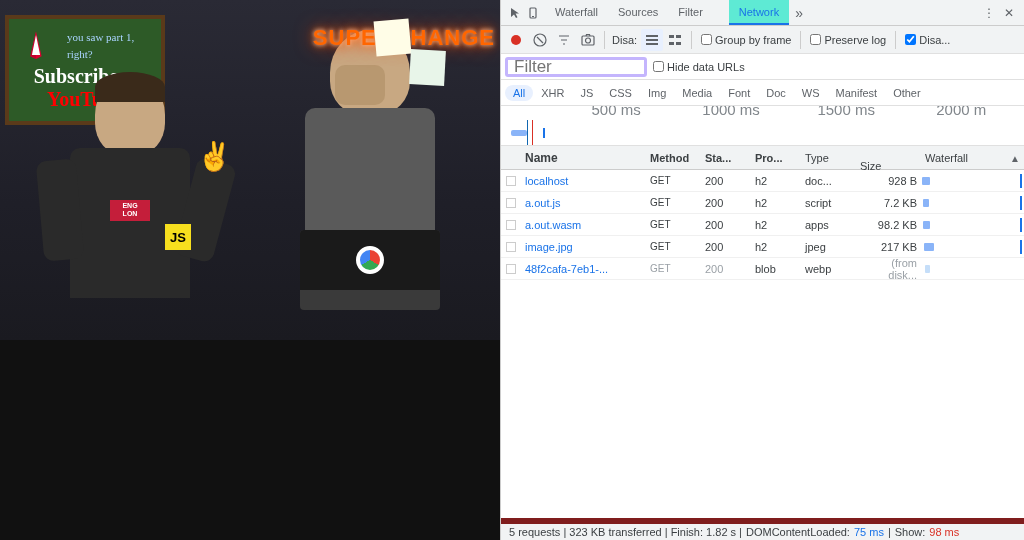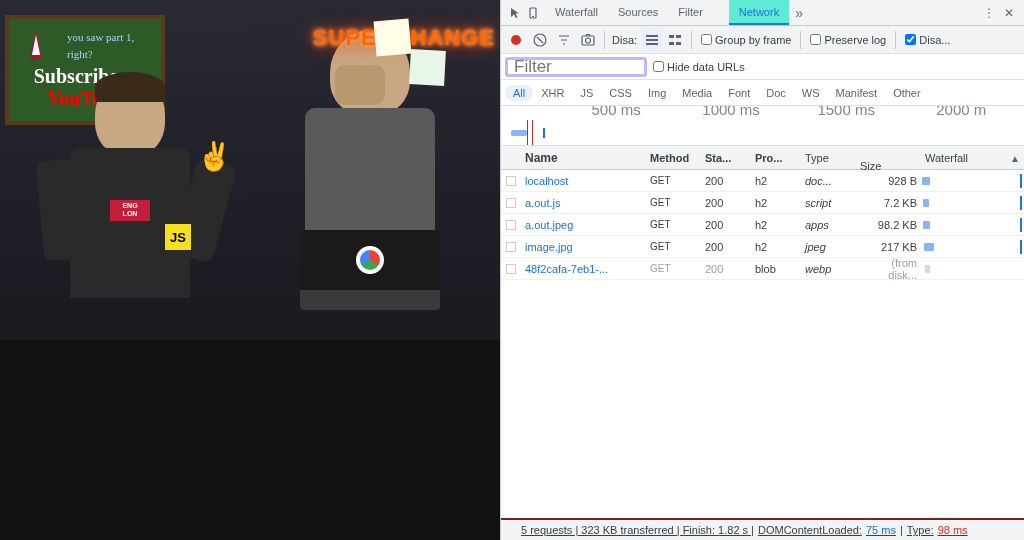--- a/index.html
+++ b/index.html
@@ -282,45 +282,44 @@
     .row-checkbox { width: 20px; flex-shrink: 0; display: flex; align-items: center; justify-content: center; }
     .row-checkbox-box {
       width: 10px; height: 10px;
       border: 1px solid #ccc;
       background: #fff;
     }
     .row-name { width: 125px; flex-shrink: 0; padding: 0 4px; font-size: 11px; color: #1a73e8; overflow: hidden; text-overflow: ellipsis; white-space: nowrap; }
     .row-method { width: 55px; flex-shrink: 0; padding: 0 4px; font-size: 10px; color: #3c4043; }
     .row-status { width: 50px; flex-shrink: 0; padding: 0 4px; font-size: 11px; color: #3c4043; }
     .row-protocol { width: 50px; flex-shrink: 0; padding: 0 4px; font-size: 11px; color: #3c4043; }
-    .row-type { width: 55px; flex-shrink: 0; padding: 0 4px; font-size: 11px; color: #3c4043; font-style: italic; }
+    .row-type { width: 55px; flex-shrink: 0; padding: 0 4px; font-size: 11px; color: #3c4043; }
     .row-size { width: 65px; flex-shrink: 0; padding: 0 4px; font-size: 11px; color: #3c4043; text-align: right; }
     .row-waterfall { flex: 1; padding: 0 4px; position: relative; height: 22px; }
     .waterfall-bar {
       position: absolute;
       height: 8px;
       top: 50%;
       transform: translateY(-50%);
       border-radius: 1px;
     }
     .wf-blue { background: #8ab4f8; }
     .wf-light { background: #c5def9; }
 
     
     .status-bar {
       height: 22px;
       background: #f1f3f4;
-      border-top: 2px solid #7f1d1d;
-      display: flex;
-      align-items: center;
-      padding: 0 20px;
+      border-top: 6px solid #7f1d1d;
+      display: flex;
+      align-items: center;
+      padding: 0 8px;
       font-size: 11px;
       color: #3c4043;
       gap: 4px;
-      text-decoration: underline;
     }
     .status-link { color: #1a73e8; cursor: pointer; }
     .status-link.red { color: #d93025; }
 
     
     .scene-wrapper {
       width: 500px;
       height: 540px;
       position: relative;
       background: #1a1a1a;
@@ -613,21 +612,21 @@
       <div class="row-waterfall">
         <div class="waterfall-bar wf-blue" style="left:2%;width:6%;"></div>
         <div style="position:absolute;right:2px;top:50%;transform:translateY(-50%);width:2px;height:14px;background:#1a73e8;"></div>
       </div>
     </div>
 
     <div class="table-row">
       <div class="row-checkbox">
           <div class="row-checkbox-box"></div>
         </div>
-      <div class="row-name">a.out.jpeg</div>
+      <div class="row-name">a.out.wasm</div>
       <div class="row-method">GET</div>
       <div class="row-status">200</div>
       <div class="row-protocol">h2</div>
       <div class="row-type">apps</div>
       <div class="row-size">98.2 KB</div>
       <div class="row-waterfall">
         <div class="waterfall-bar wf-blue" style="left:2%;width:7%;"></div>
         <div style="position:absolute;right:2px;top:50%;transform:translateY(-50%);width:2px;height:14px;background:#1a73e8;"></div>
       </div>
     </div>
@@ -662,16 +661,16 @@
         <div class="waterfall-bar wf-light" style="left:4%;width:5%;"></div>
       </div>
     </div>
   </div>
 
   <div class="status-bar">
     <span>5 requests | 323 KB transferred | Finish: 1.82 s |</span>
     <span>DOMContentLoaded:</span>
     <span class="status-link">75 ms</span>
     <span>|</span>
-    <span>Type:</span>
+    <span>Show:</span>
     <span class="status-link red">98 ms</span>
   </div>
 </div>
 
 </body></html>

